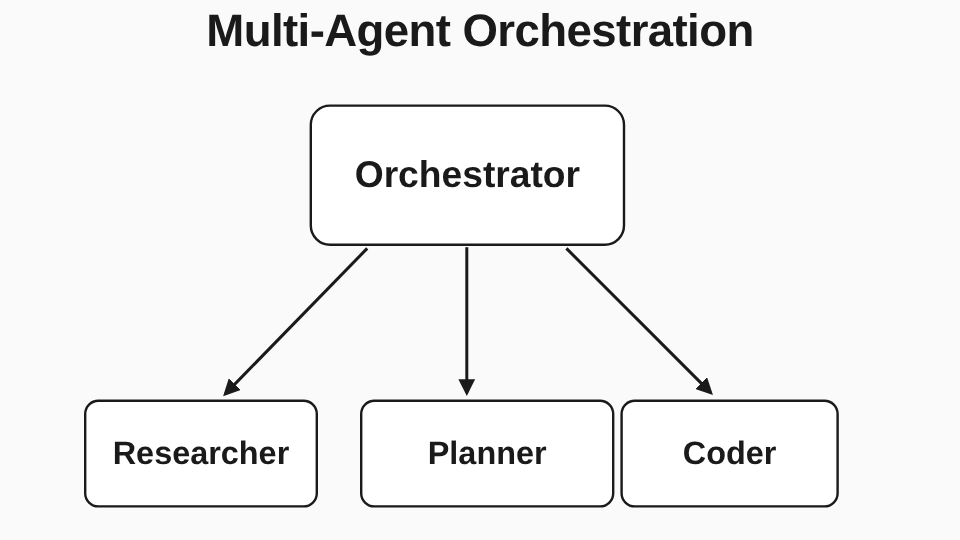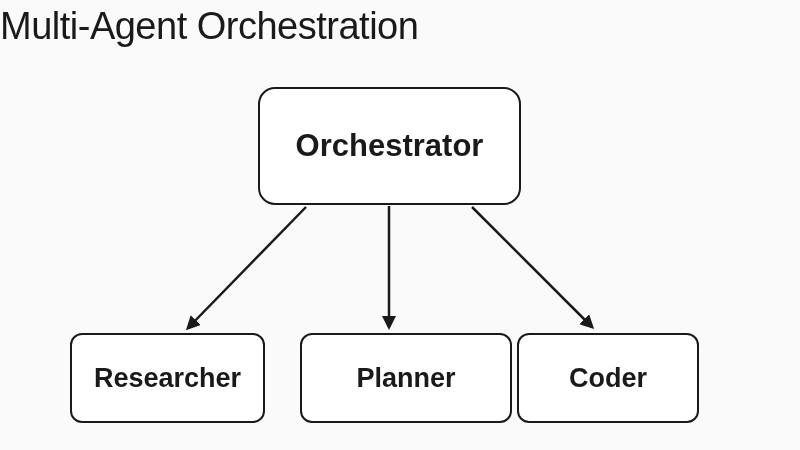--- a/index.html
+++ b/index.html
@@ -15,23 +15,23 @@
     position: relative;
     width: 800px;
     height: 450px;
     background: #fafafa;
   }
   .diagram-title {
     position: absolute;
     top: 4px;
     left: 0;
     width: 800px;
-    text-align: left;
+    text-align: center;
     font-size: 38px;
-    font-weight: 400;
+    font-weight: 700;
     letter-spacing: -0.5px;
     color: #1a1a1a;
     margin: 0;
     line-height: 1.2;
   }
   .node {
     position: absolute;
     background: #ffffff;
     border: 2.5px solid #1a1a1a;
     box-sizing: border-box;

